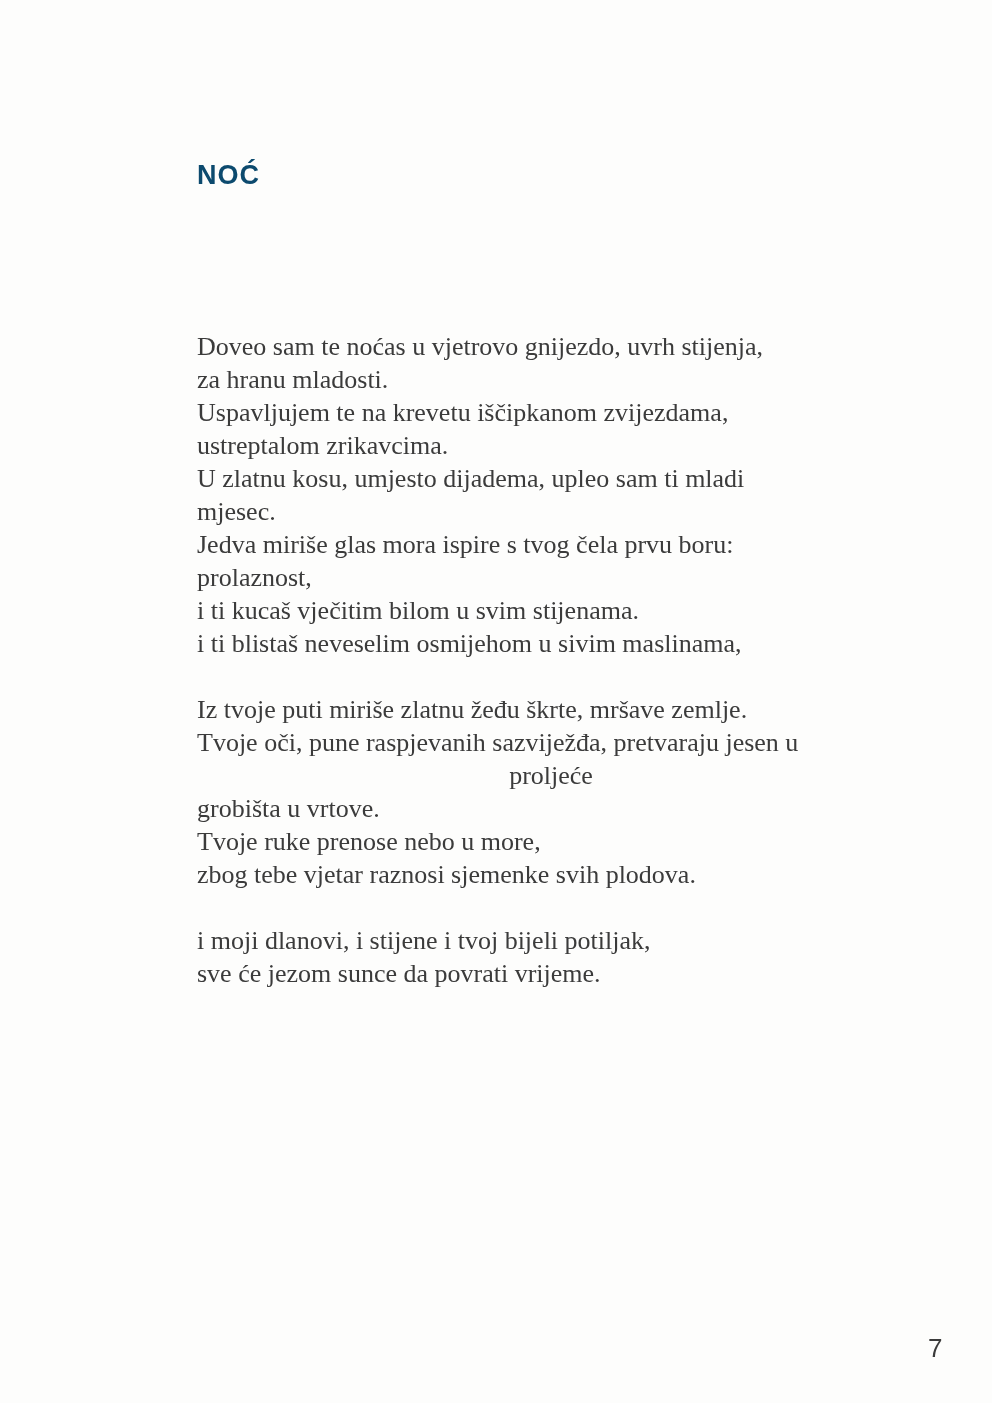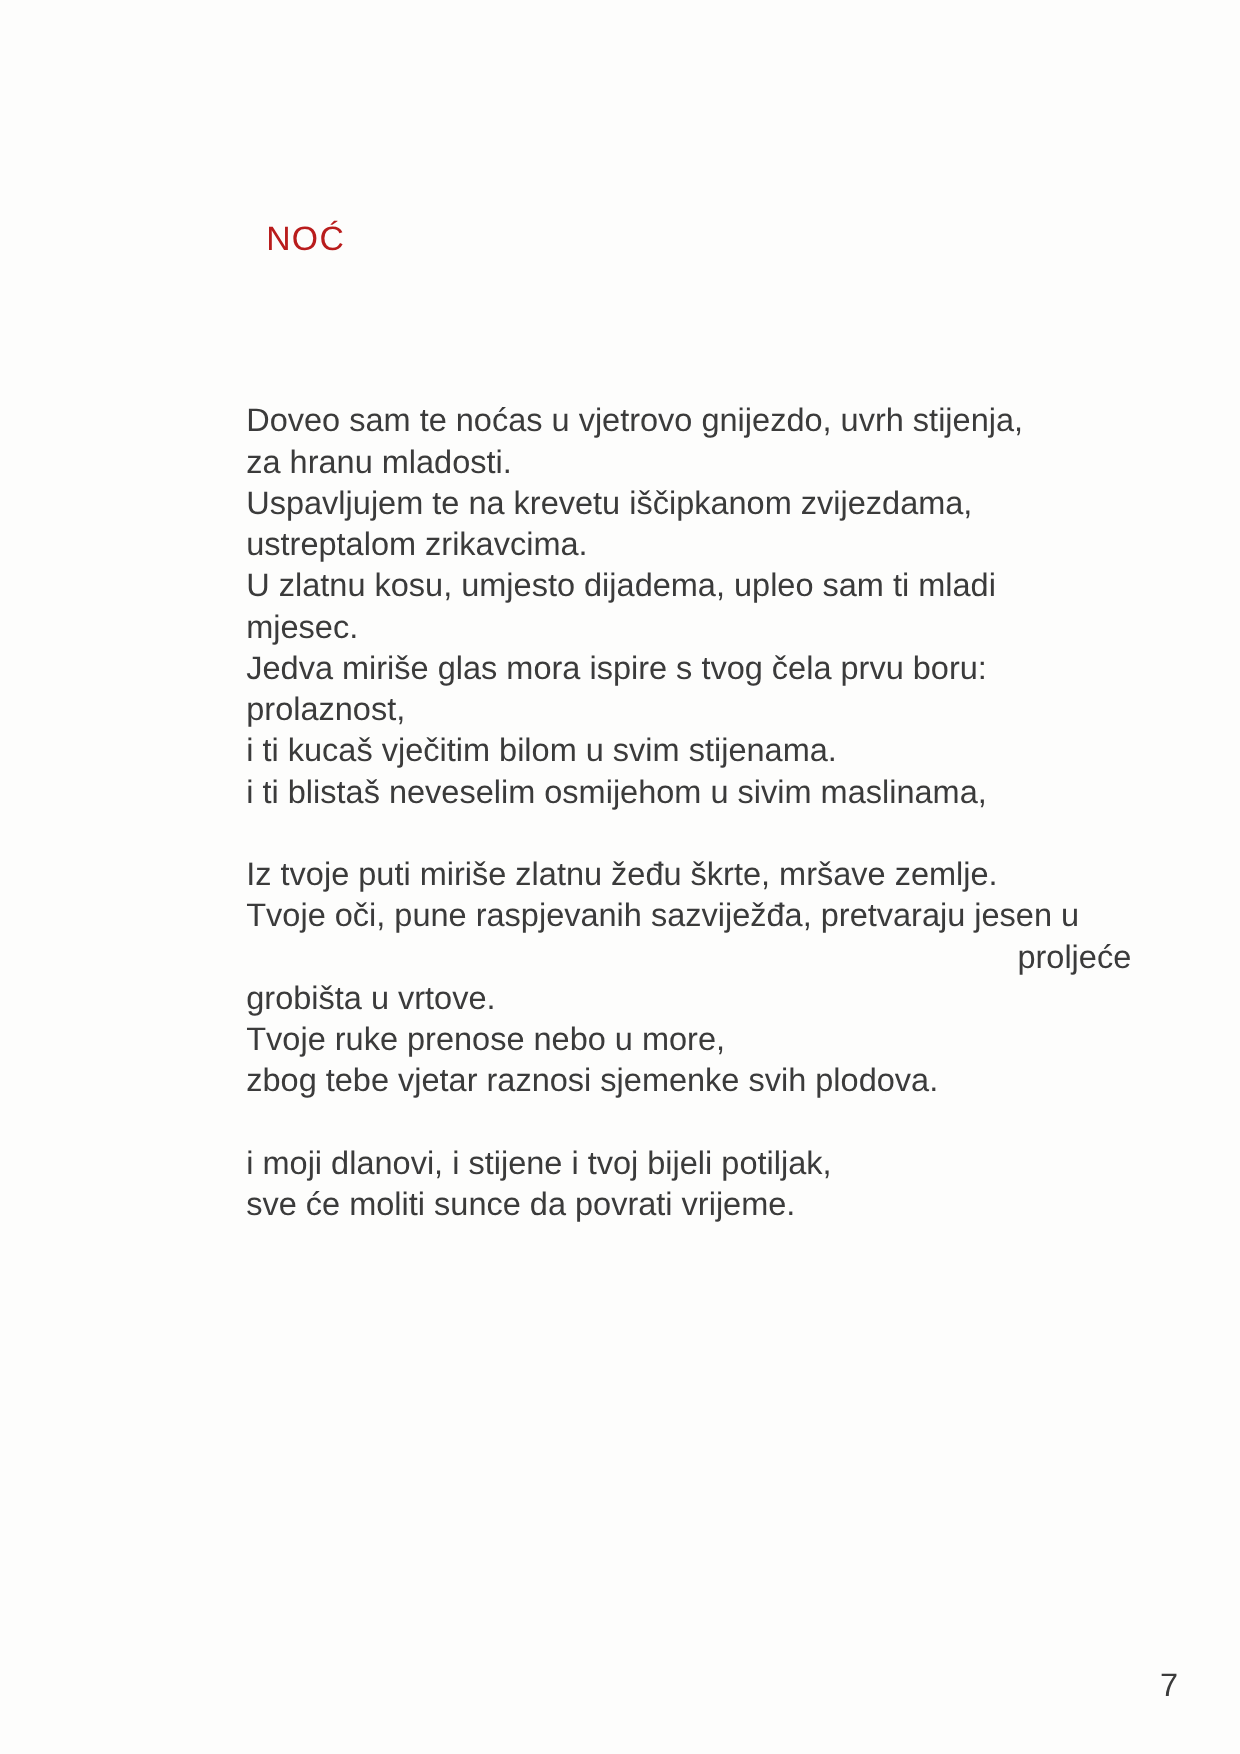--- a/index.html
+++ b/index.html
@@ -17,41 +17,42 @@
   }
   .page {
     position: absolute;
     inset: 0;
     background: #fdfdfc;
   }
   .title {
     position: absolute;
     left: 197px;
     top: 160px;
-    margin: 16px;
+    margin: 0;
     font-size: 27px;
-    font-weight: 400;
+    font-weight: 700;
     letter-spacing: 1px;
-    color: #b91c1c;
+    color: #0c4a6e;
   }
   .poem {
     position: absolute;
     left: 197px;
-    top: 320px;
+    top: 330px;
     width: 708px;
     font-size: 26px;
     line-height: 33px;
     color: #3b3b3b;
+    font-family: Liberation Serif, serif;
   }
   .poem-line {
     white-space: nowrap;
     min-height: 33px;
   }
   .poem-line.align-right {
-    text-align: right;
+    text-align: center;
   }
   .poem-line.blank {
     
   }
   .page-number {
     position: absolute;
     left: 928px;
     top: 1332px;
     font-size: 26px;
     line-height: 33px;
@@ -77,17 +78,17 @@
       <div class="poem-line">i ti blistaš neveselim osmijehom u sivim maslinama,</div>
       <div class="poem-line blank">&nbsp;</div>
       <div class="poem-line">Iz tvoje puti miriše zlatnu žeđu škrte, mršave zemlje.</div>
       <div class="poem-line">Tvoje oči, pune raspjevanih sazviježđa, pretvaraju jesen u</div>
       <div class="poem-line align-right">proljeće</div>
       <div class="poem-line">grobišta u vrtove.</div>
       <div class="poem-line">Tvoje ruke prenose nebo u more,</div>
       <div class="poem-line">zbog tebe vjetar raznosi sjemenke svih plodova.</div>
       <div class="poem-line blank">&nbsp;</div>
       <div class="poem-line">i moji dlanovi, i stijene i tvoj bijeli potiljak,</div>
-      <div class="poem-line">sve će moliti sunce da povrati vrijeme.</div>
+      <div class="poem-line">sve će jezom sunce da povrati vrijeme.</div>
     </div>
 
   <div class="page-number">7</div>
 </div>
 
 </body></html>

